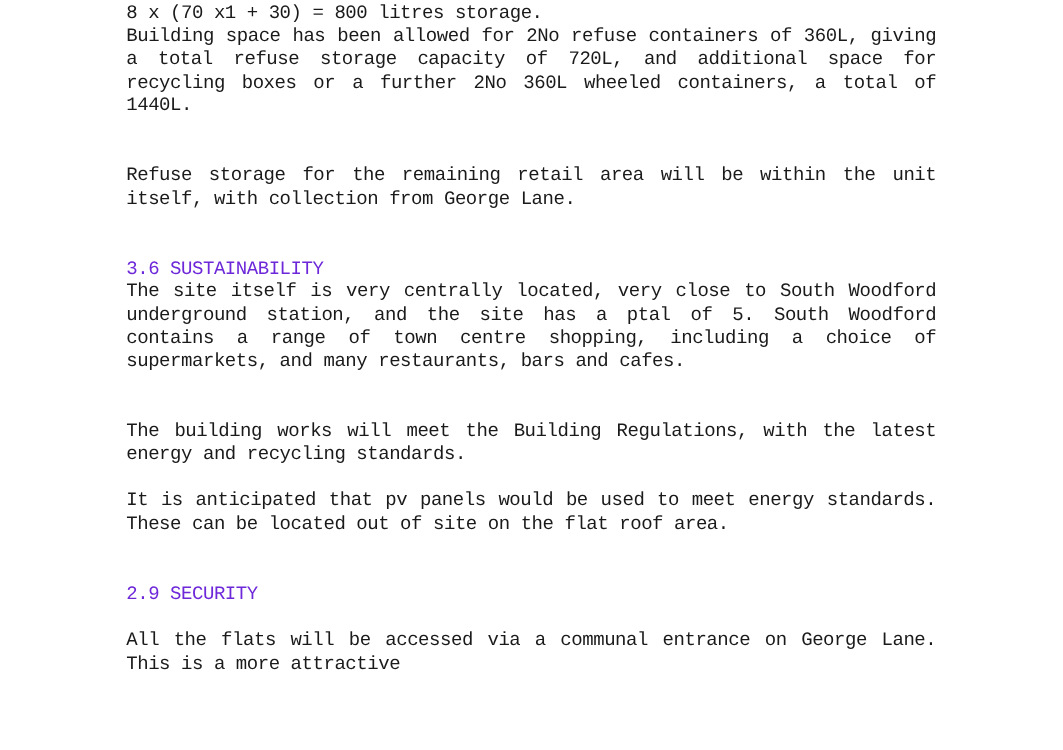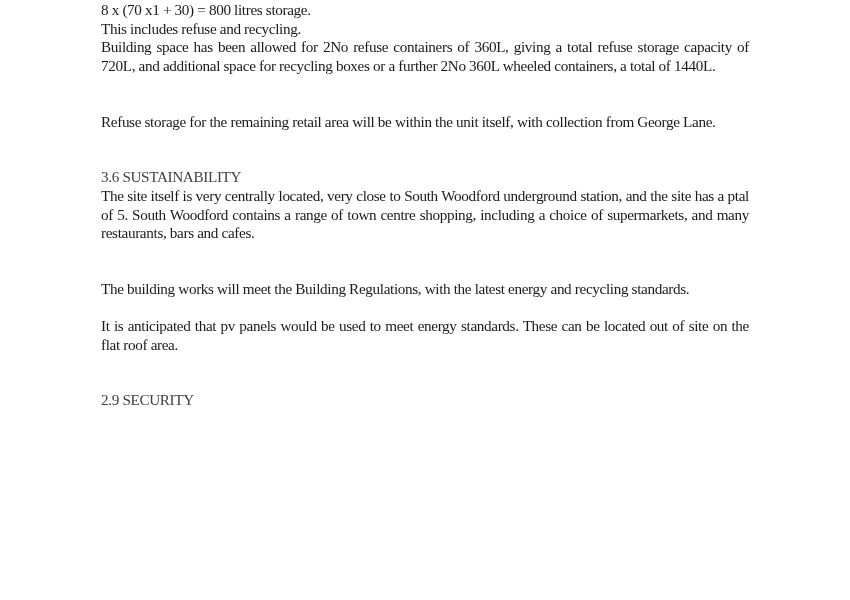--- a/index.html
+++ b/index.html
@@ -19,51 +19,50 @@
       top: 0;
       width: 850px;
       height: 600px;
       background: #ffffff;
     }
     .column {
       position: absolute;
       left: 101px;
       top: 1px;
       width: 648px;
-      font-family: Liberation Serif, serif;
+      font-family: Liberation Mono, monospace;
       font-size: 15.2px;
       line-height: 18.6px;
       color: #1a1a1a;
       letter-spacing: -0.35px;
     }
     .line {
       display: block;
       white-space: nowrap;
     }
     .para {
       text-align: justify;
       text-align-last: left;
       margin: 0;
     }
     .gap { height: 18.6px; }
     .gap2 { height: 37.2px; }
     .heading {
       display: block;
       white-space: nowrap;
-      color: #404040;
+      color: #6d28d9;
     }
   </style>
 </head>
 <body>
 
 <div class="page">
   <div class="column">
 
     <span class="line">8 x (70 x1 + 30) = 800 litres storage.</span>
-    <span class="line">This includes refuse and recycling.</span>
     <p class="para">Building space has been allowed for 2No refuse containers of 360L, giving a total refuse storage capacity of 720L, and additional space for recycling boxes or a further 2No 360L wheeled containers, a total of 1440L.</p>
 
     <div class="gap"></div>
 
     <div class="gap"></div>
     <p class="para">Refuse storage for the remaining retail area will be within the unit itself, with collection from George Lane.</p>
 
     <div class="gap2"></div>
     <span class="heading">3.6 SUSTAINABILITY</span>
     <p class="para">The site itself is very centrally located, very close to South Woodford underground station, and the site has a ptal of 5. South Woodford contains a range of town centre shopping, including a choice of supermarkets, and many restaurants, bars and cafes.</p>
@@ -75,15 +74,16 @@
 
     <div class="gap"></div>
     <p class="para">It is anticipated that pv panels would be used to meet energy standards. These can be located out of site on the flat roof area.</p>
 
     <div class="gap"></div>
 
     <div class="gap"></div>
     <span class="heading">2.9 SECURITY</span>
 
     <div class="gap"></div>
+    <p class="para">All the flats will be accessed via a communal entrance on George Lane. This is a more attractive</p>
 
   </div>
 </div>
 
 </body></html>

